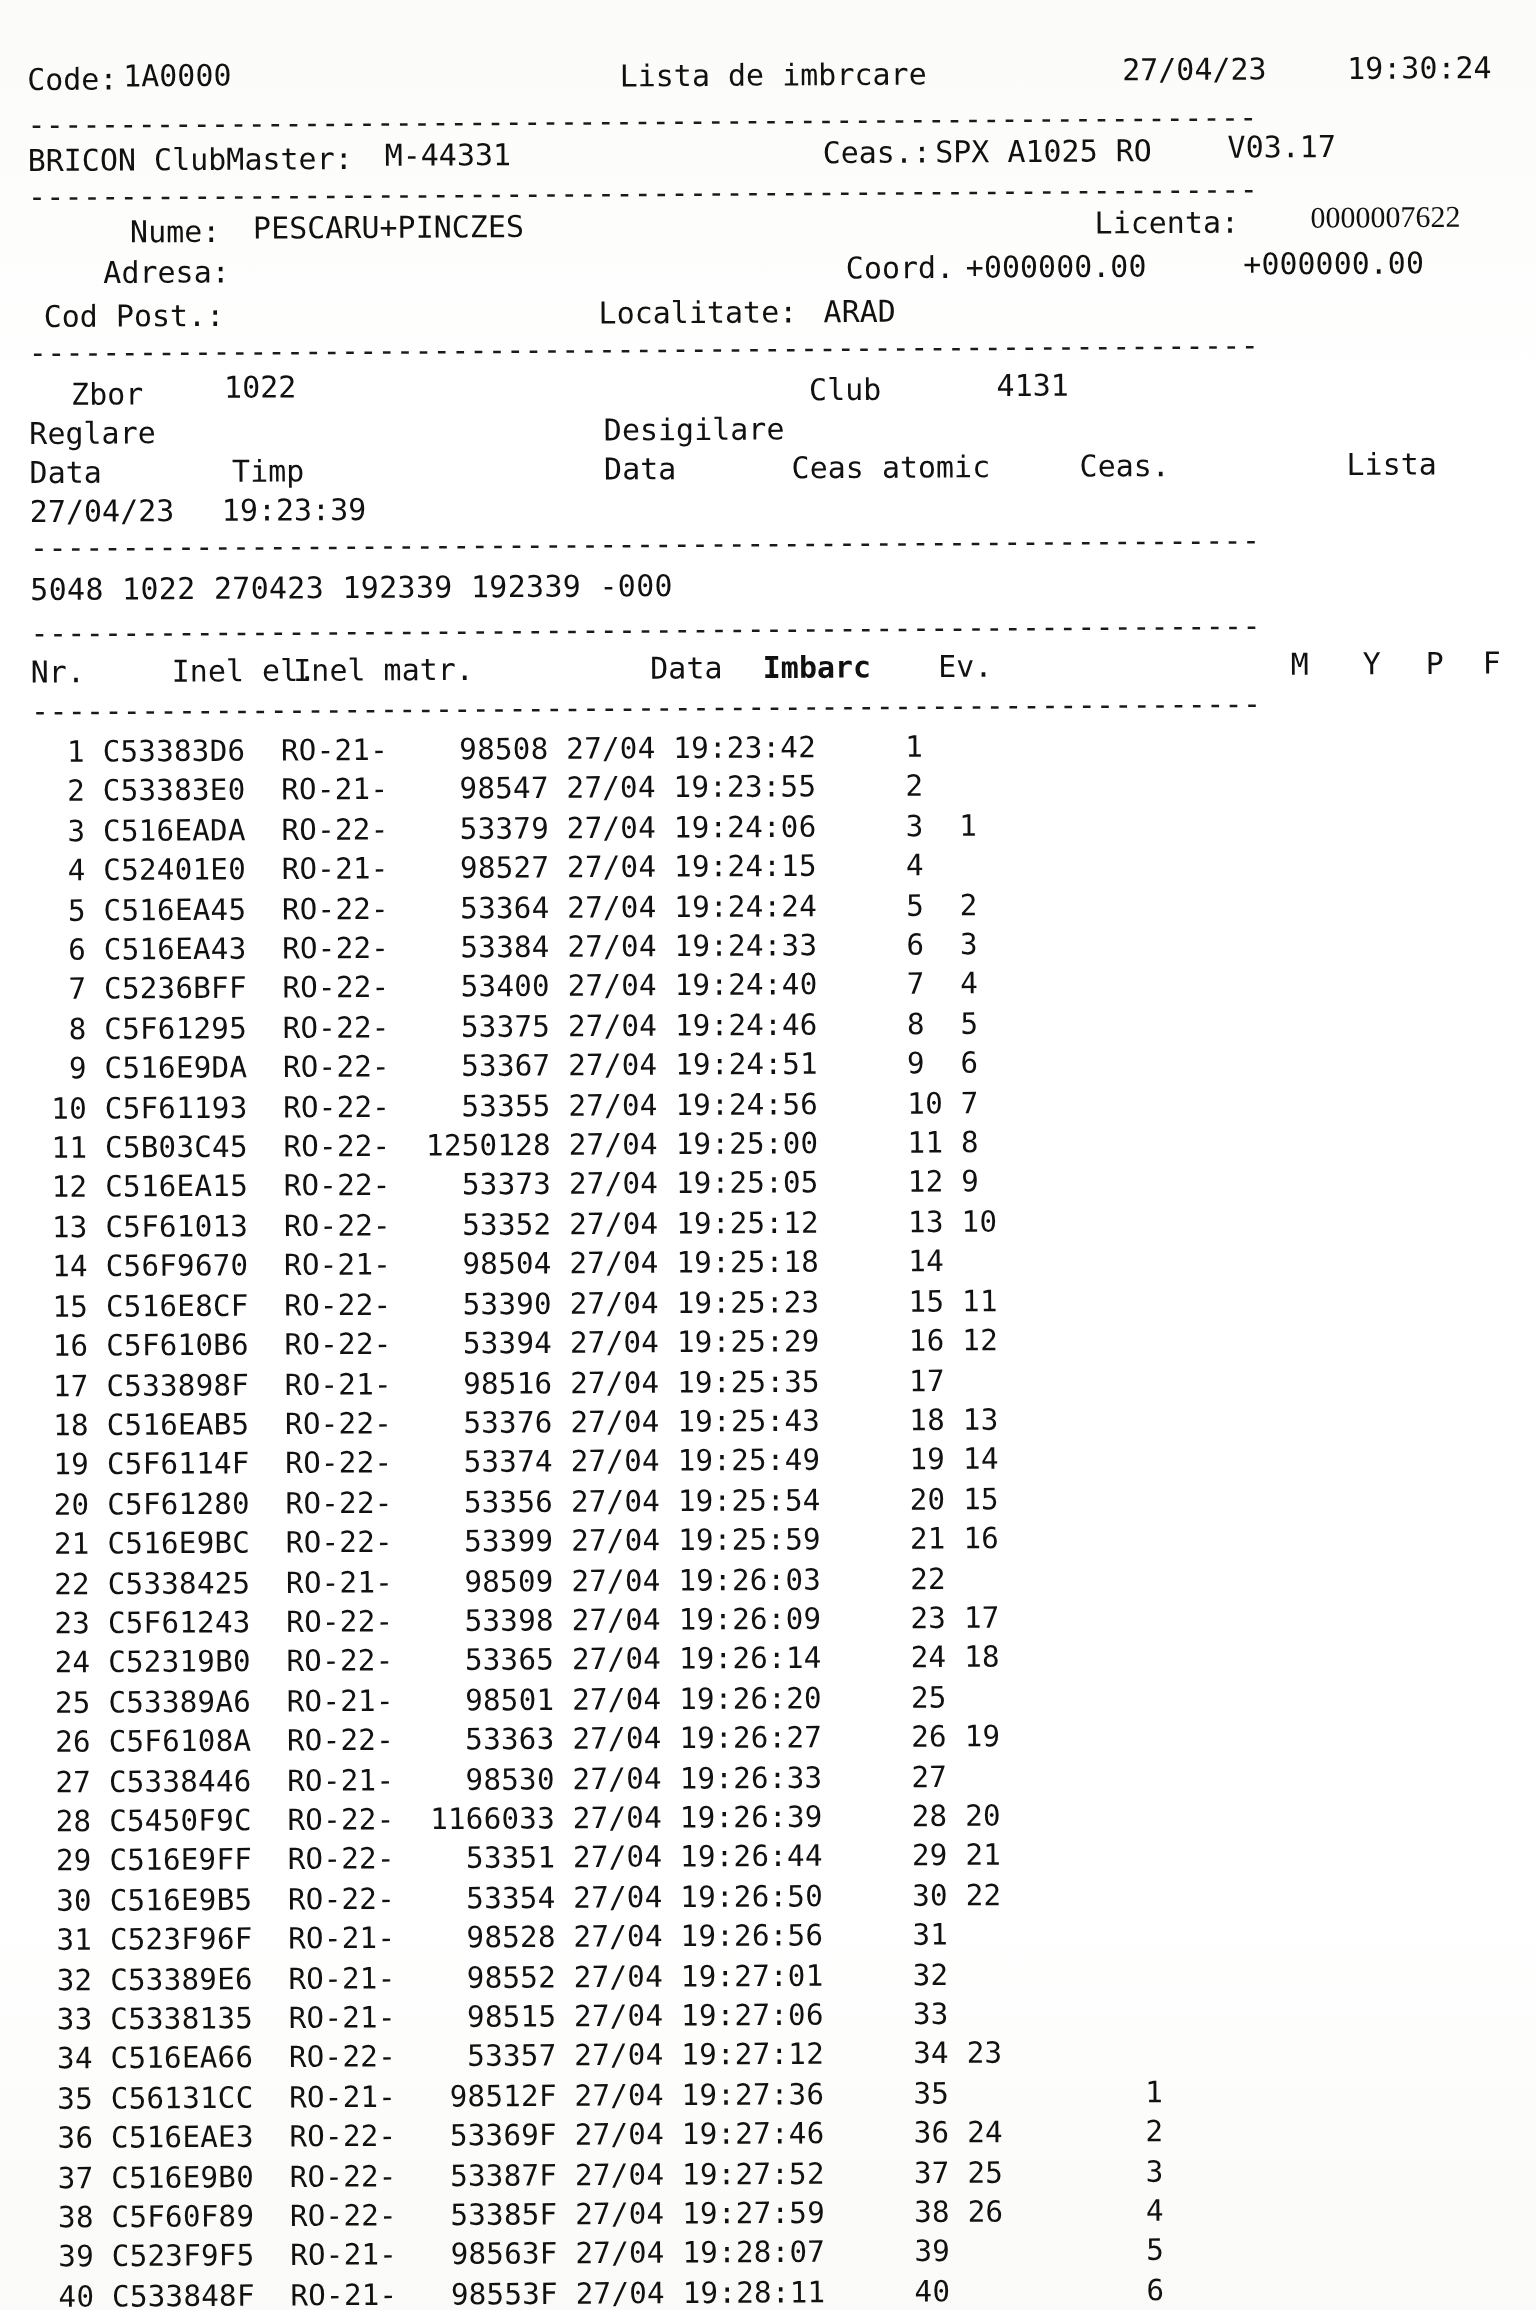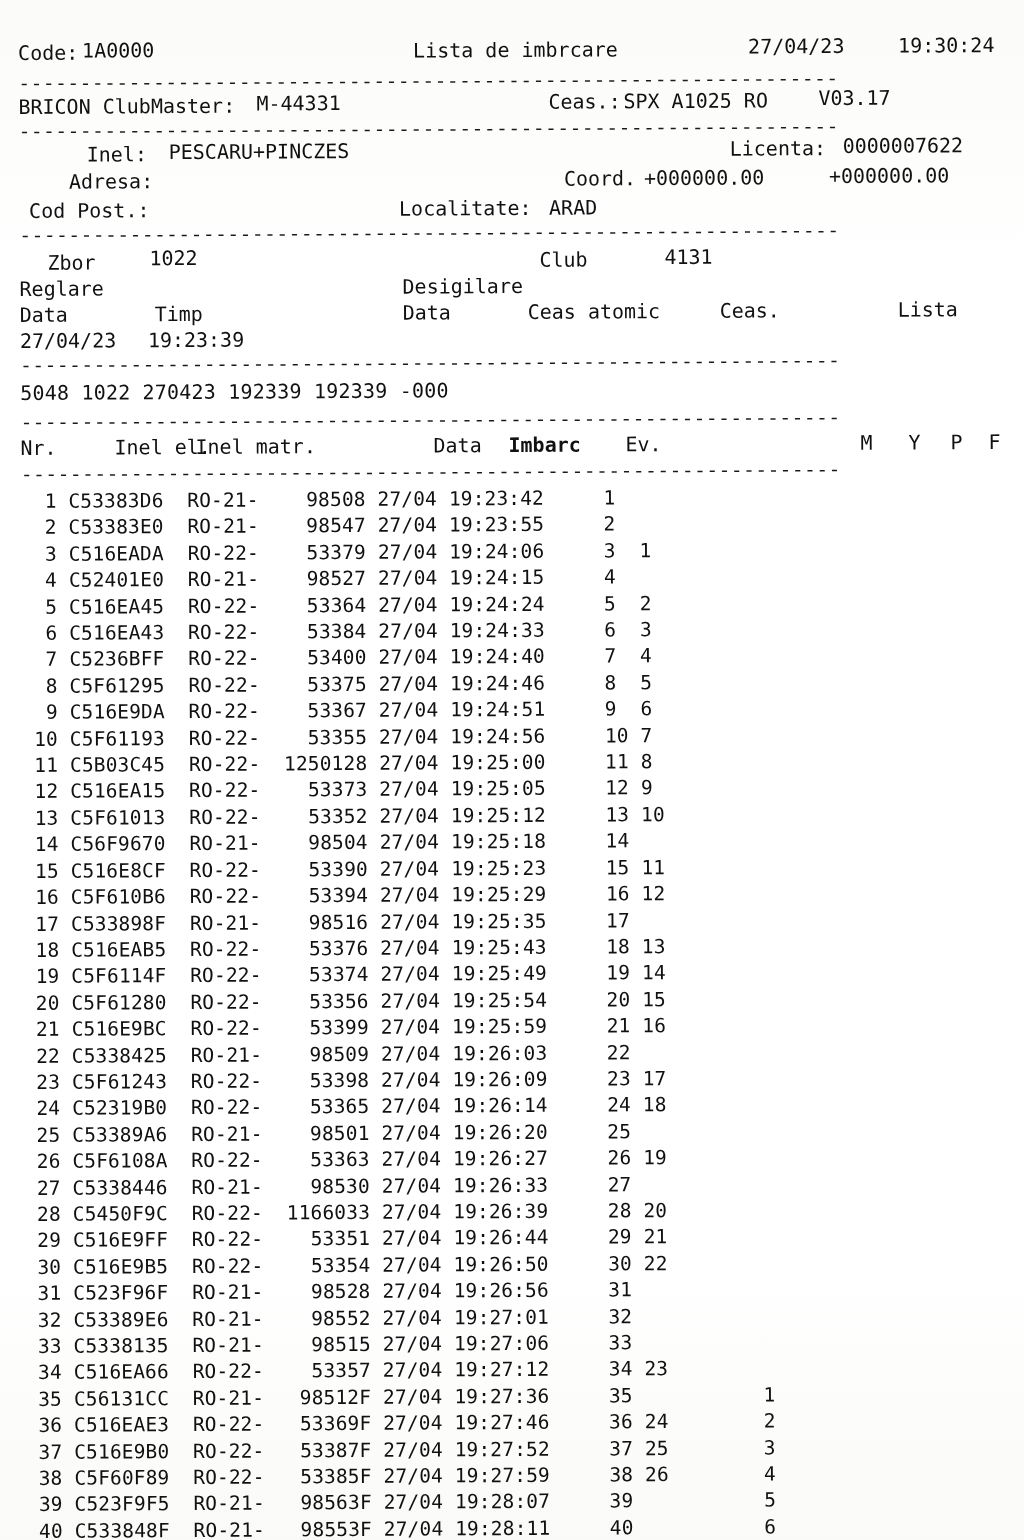--- a/index.html
+++ b/index.html
@@ -92,24 +92,24 @@
       <span class="abs" style="left:0px; top:2px;">BRICON ClubMaster:</span>
       <span class="abs" style="left:238px; top:0px;">M-44331</span>
       <span class="abs" style="left:530px; top:0px;">Ceas.:</span>
       <span class="abs" style="left:605px; top:0px;">SPX A1025 RO</span>
       <span class="abs" style="left:800px; top:-2px;">V03.17</span>
     </div>
 
     <div class="rule">-------------------------------------------------------------------</div>
 
     <div class="hdr-row" style="height:29px;">
-      <span class="abs" style="left:68px; top:2px;">Inel:</span>
+      <span class="abs" style="left:68px; top:2px;">Nume:</span>
       <span class="abs" style="left:150px; top:0px;">PESCARU+PINCZES</span>
       <span class="abs" style="left:711px; top:0px;text-align:center;">Licenta:</span>
-      <span class="abs" style="left:824px; top:-2px;">0000007622</span>
+      <span class="abs" style="left:855px; top:-2px;font-family:Liberation Serif, serif;">0000007622</span>
     </div>
 
     <div class="hdr-row" style="height:29px;">
       <span class="abs" style="left:50px; top:0px;">Adresa:</span>
       <span class="abs" style="left:545px; top:0px;">Coord.</span>
       <span class="abs" style="left:625px; top:0px;">+000000.00</span>
       <span class="abs" style="left:810px; top:-1px;">+000000.00</span>
     </div>
 
     <div class="hdr-row" style="height:28px;">

